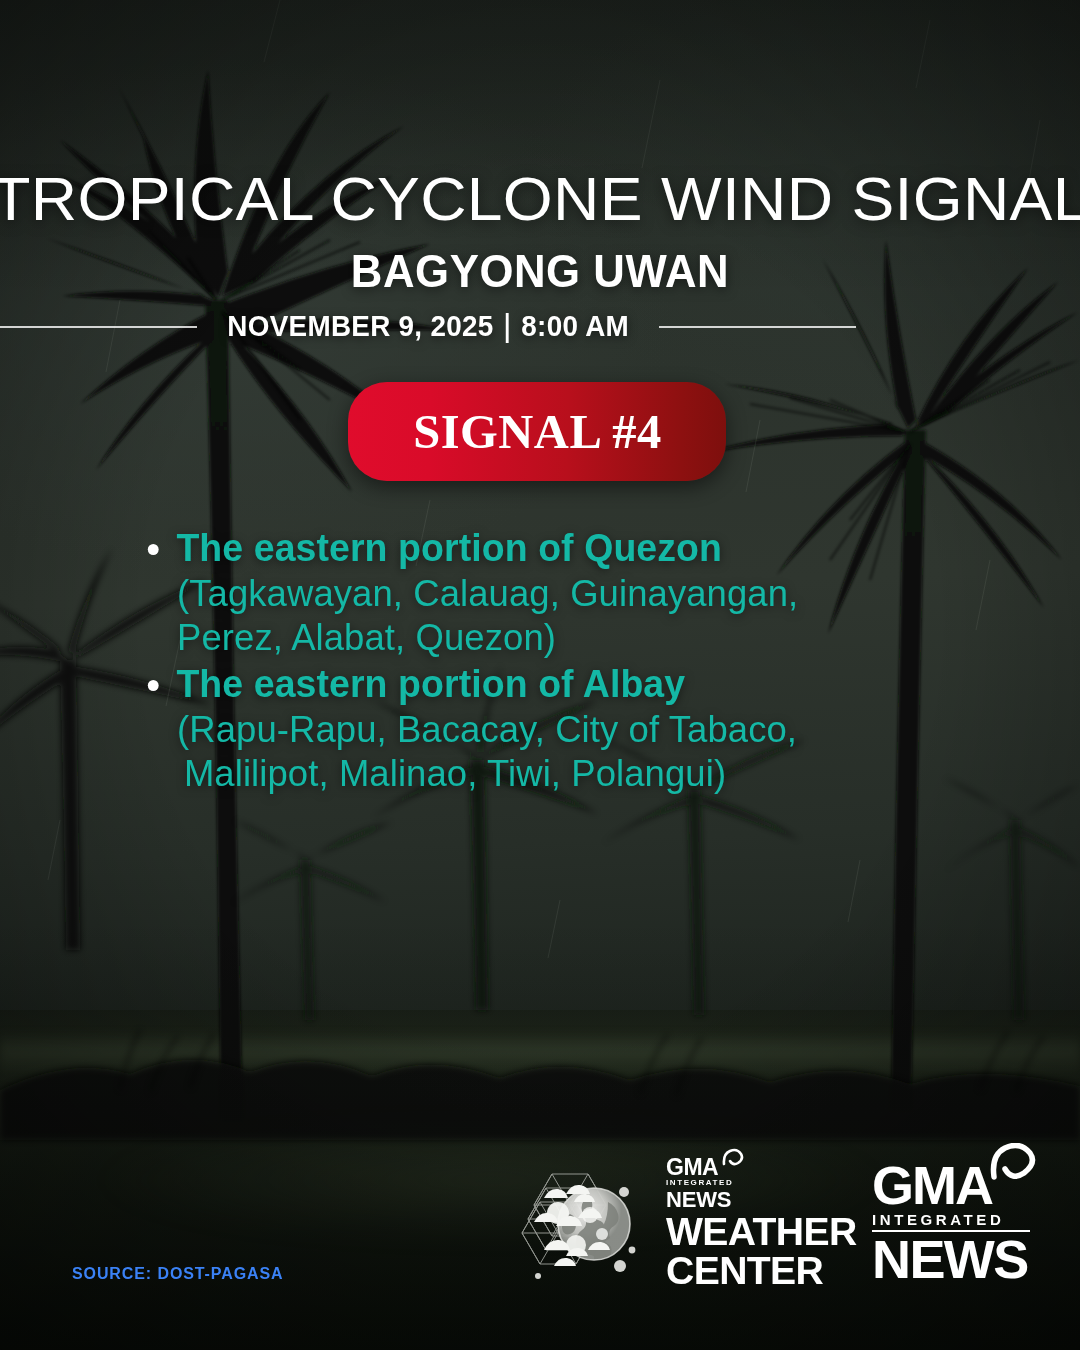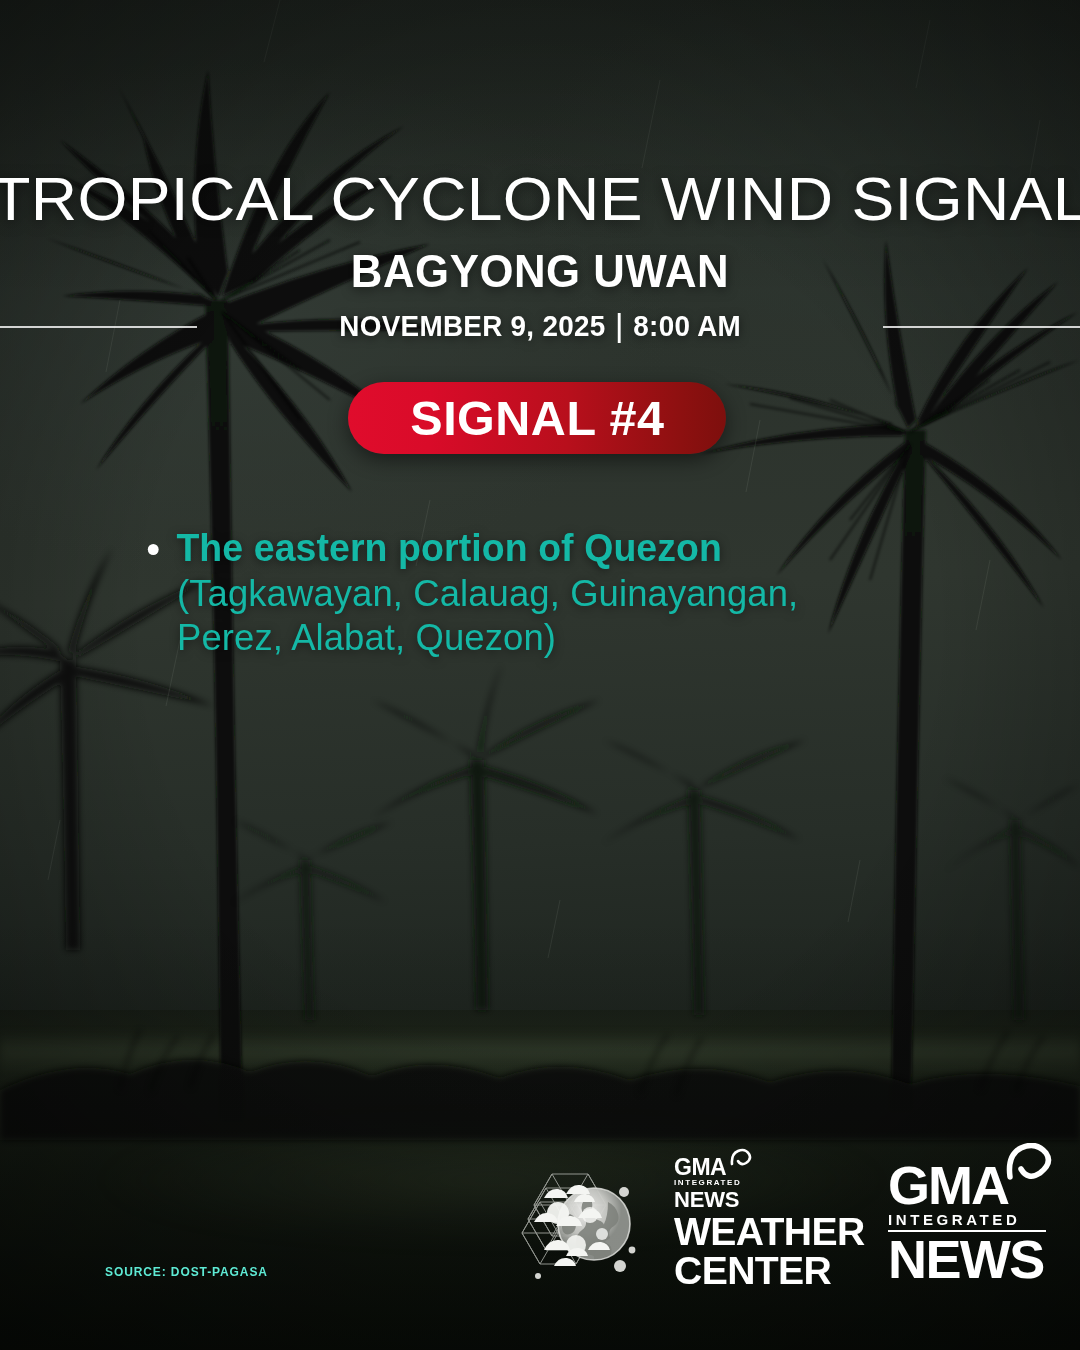--- a/index.html
+++ b/index.html
@@ -74,42 +74,42 @@
     font-weight:700;
     letter-spacing:.6px;
     color:#ffffff;
     line-height:1;
     transform:scaleX(.95);
     text-shadow:0 2px 12px rgba(0,0,0,.55);
   }
 
   .daterow {
     position:absolute; left:0; right:0; top:310px;
-    display:flex; align-items:center; justify-content:space-between; gap:22px;
+    display:flex; align-items:center; justify-content:flex-start; gap:22px;
   }
   .rule { width:197px; height:2px; background:rgba(255,255,255,.80); }
   .datetext {
     font-size:29px; font-weight:700; color:#ffffff;
     letter-spacing:.3px; white-space:nowrap;
     transform:scaleX(.96);
     text-shadow:0 2px 10px rgba(0,0,0,.55);
     display:flex; align-items:center;
   }
   .dsep {
     display:inline-block; width:3px; height:30px;
     background:#ffffff; margin:0 13px; position:relative; top:1px;
   }
 
   .badge {
     position:absolute; left:348px; top:382px;
-    width:378px; height:72px;
+    width:378px; height:99px;
     border-radius:39px;
     background:linear-gradient(92deg,#e00c2c 0%,#d90b29 22%,#b80f1c 58%,#8d1010 88%,#7d0f0d 100%);
     box-shadow:0 6px 20px rgba(0,0,0,.48);
-    display:flex; align-items:center; justify-content:center;
+    display:flex; align-items:center; justify-content:center;font-family:Liberation Serif, serif;
   }
   .badge-label {
     font-size:49px; font-weight:700; color:#ffffff;
     letter-spacing:.5px; line-height:1;
     transform:scaleX(.99);
   }
 
   .bullets {
     position:absolute; left:136px; top:526px; width:860px;
     color:#14b8a6;
@@ -131,29 +131,28 @@
     margin-left:41px; letter-spacing:.1px;
     text-shadow:0 2px 10px rgba(0,0,0,.5);
     transform:scaleX(.985); transform-origin:left center;
   }
   .bullet-sub .subline { display:block; white-space:nowrap; }
   .bullet-sub .subline.indent { padding-left:7px; }
 
   
   .source {
     position:absolute; left:72px; top:1265px;
-    font-size:12px; font-weight:700; color:#5eead4;
+    font-size:16px; font-weight:700; color:#3b82f6;
     letter-spacing:.9px;
-    margin-left:33px;
   }
 
   .logos {
     position:absolute; left:512px; top:1138px;
     width:520px; height:170px;
-    display:flex; align-items:center; gap:32px;
+    display:flex; align-items:center; gap:24px;
   }
 
   .emblem { flex:0 0 auto; width:130px; height:130px; position:relative; }
 
   .wc-lock { flex:0 0 auto; width:182px; color:#fff; }
   .wc-gma {
     font-size:23px; font-weight:700; line-height:.92; letter-spacing:-.5px;
     position:relative; display:inline-block;
   }
   .wc-gma .swoosh { position:absolute; left:56px; top:-9px; width:22px; height:20px; }
@@ -346,20 +345,30 @@
           <span>The eastern portion of Quezon</span>
         </div>
         <div class="bullet-sub">
           <span class="subline">(Tagkawayan, Calauag, Guinayangan,</span>
           <span class="subline">Perez, Alabat, Quezon)</span>
         </div>
       </div>
 
 
 
+      <div class="bullet-item">
+        <div class="bullet-main">
+          <span class="dot"></span>
+          <span>The eastern portion of Albay</span>
+        </div>
+        <div class="bullet-sub">
+          <span class="subline">(Rapu-Rapu, Bacacay, City of Tabaco,</span>
+          <span class="subline indent"> Malilipot, Malinao, Tiwi, Polangui)</span>
+        </div>
+      </div>
 
     </div>
 
     <div class="source">SOURCE: DOST-PAGASA</div>
 
     <div class="logos">
 
       <div class="emblem">
         <svg viewBox="0 0 130 130" width="130" height="130">
           <defs>

